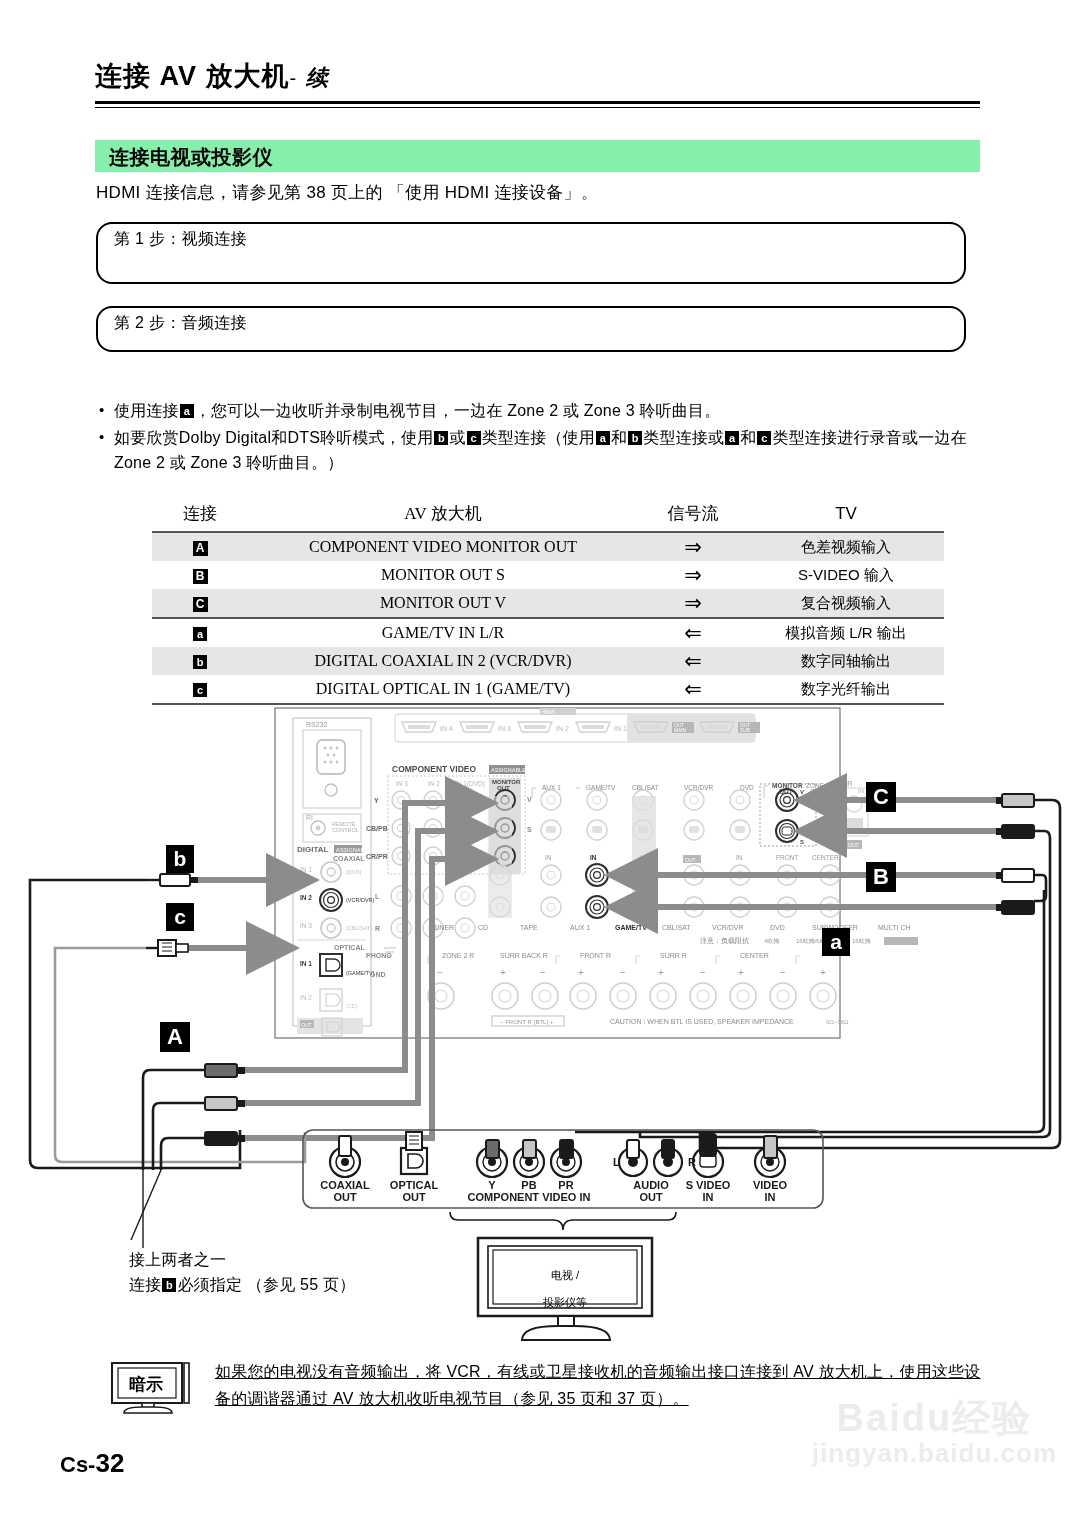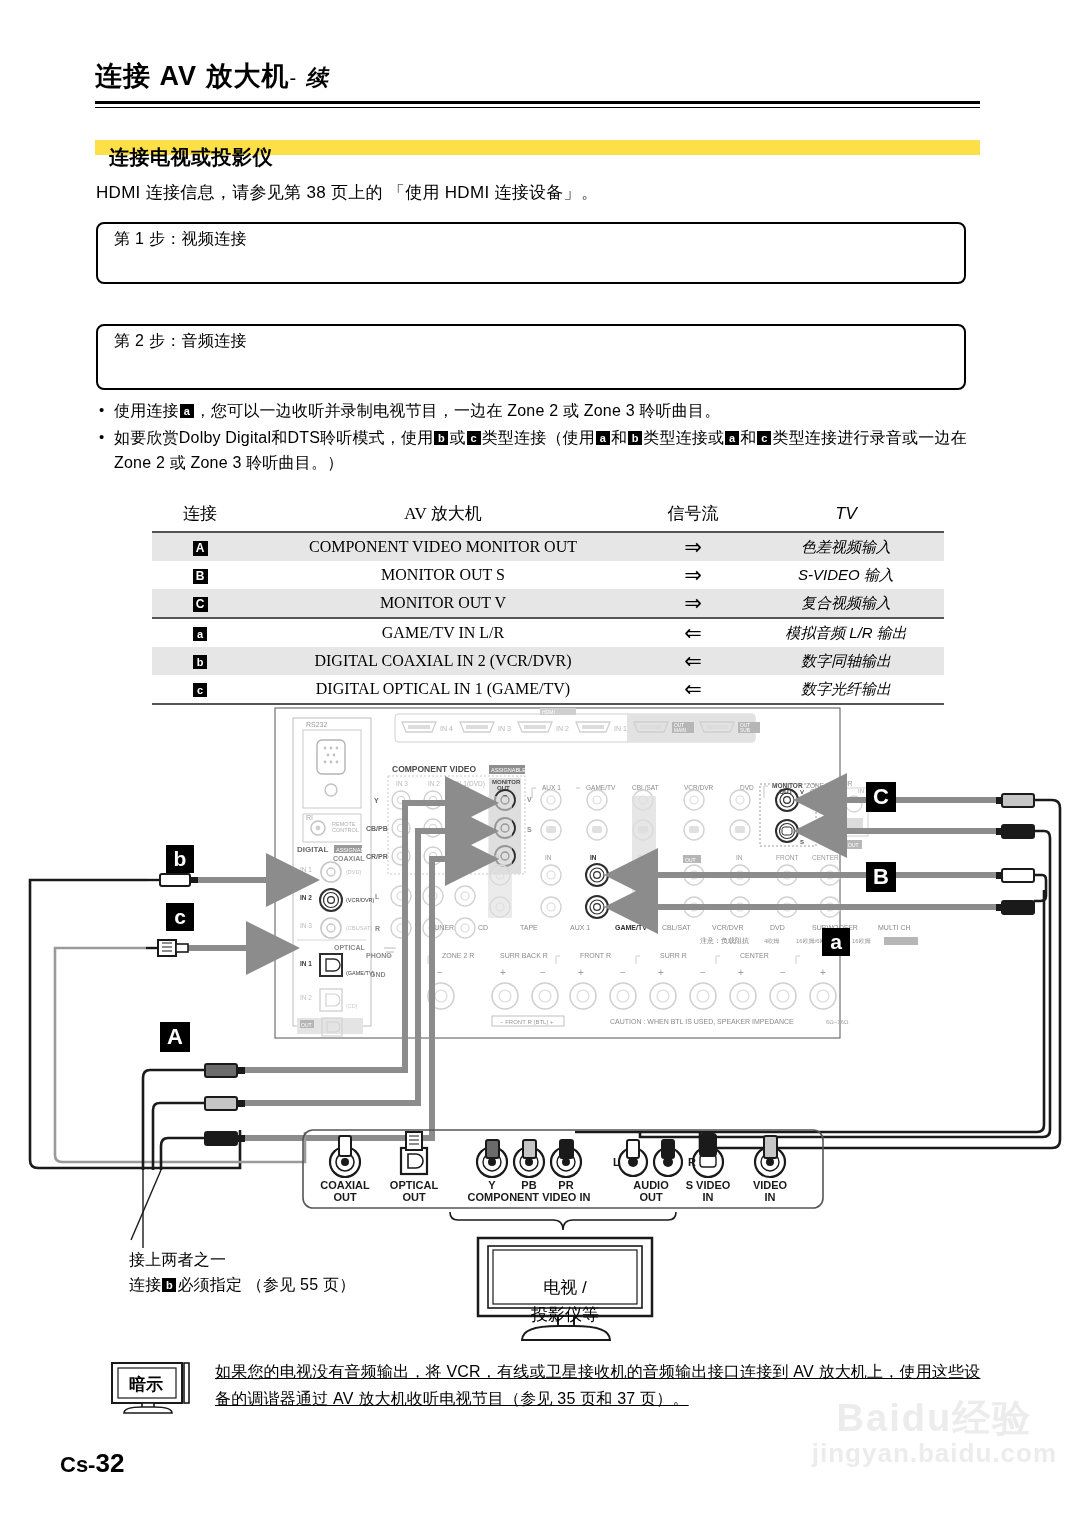--- a/index.html
+++ b/index.html
@@ -12,37 +12,37 @@
   .page-title{
     position:absolute;left:95px;top:58px;
     font-size:27px;font-weight:bold;letter-spacing:1px;
   }
   .page-title .cont{font-size:22px;font-weight:bold;font-style:italic;}
   .page-title .dash{font-size:20px;font-weight:normal;}
   .rule-thick{position:absolute;left:95px;top:101px;width:885px;height:3px;background:#000;}
   .rule-thin{position:absolute;left:95px;top:107px;width:885px;height:1px;background:#000;}
 
   .section-bar{
-    position:absolute;left:95px;top:140px;width:885px;height:15px;
-    background:#fde047;
+    position:absolute;left:95px;top:140px;width:885px;height:32px;
+    background:#86efac;
   }
   .section-bar span{
     position:absolute;left:14px;top:4px;font-size:20px;font-weight:bold;letter-spacing:.5px;
   }
   .intro{
     position:absolute;left:96px;top:181px;font-size:17px;letter-spacing:.3px;
   }
 
   
   .stepbox{
     position:absolute;left:96px;width:870px;
-    border:2px solid #000;border-radius:8px;box-sizing:border-box;
+    border:2px solid #000;border-radius:16px;box-sizing:border-box;
   }
   #step1{top:222px;height:62px;}
-  #step2{top:324px;height:66px;}
+  #step2{top:306px;height:46px;}
   .stepbox .t1{position:absolute;left:16px;top:5px;font-size:16px;letter-spacing:.3px;}
   .stepbox .t2{position:absolute;left:16px;top:30px;font-size:16px;letter-spacing:.3px;}
 
   
   .chip{
     display:inline-block;background:#000;color:#fff;
     font-family:"Liberation Sans",sans-serif;font-weight:bold;
     text-align:center;line-height:15px;width:15px;height:15px;
     font-size:12px;vertical-align:1px;margin:0 1px;
   }
@@ -62,21 +62,21 @@
     font-weight:normal;font-size:17px;padding:2px 0 6px 0;border:none;
   }
   .tbl td{padding:3px 0;text-align:center;height:22px;}
   .tbl tr.shade td{background:#e6e6e6;}
   .tbl .hdr-line{border-bottom:2px solid #555;}
   .tbl .mid-line td{border-top:2px solid #555;}
   .tbl .last-line td{border-bottom:2px solid #555;}
   .c-conn{width:96px;}
   .c-amp{width:390px;font-family:"Liberation Serif","DejaVu Serif",serif;font-size:16px;}
   .c-sig{width:110px;font-size:19px;}
-  .c-tv{width:196px;font-style:italic;}
+  .c-tv{width:196px;}
   .arrow{font-size:21px;line-height:18px;}
 
   
   #diagram{position:absolute;left:0;top:700px;width:1075px;height:560px;}
   #diagram svg{display:block;}
 
   
   .note-left{position:absolute;left:129px;top:1247px;font-size:16px;line-height:25px;letter-spacing:.2px;}
 
   .tipbox{position:absolute;left:108px;top:1362px;width:86px;height:52px;}
@@ -725,21 +725,21 @@
 </svg>
 </div>
 
 <svg style="position:absolute;left:470px;top:1236px;" width="190" height="110">
   <rect x="8" y="2" width="174" height="78" fill="#fff" stroke="#1a1a1a" stroke-width="2.5"></rect>
   <rect x="18" y="10" width="154" height="62" fill="#fff" stroke="#1a1a1a" stroke-width="1.6"></rect>
   <rect x="23" y="14" width="144" height="54" fill="#fff" stroke="#1a1a1a" stroke-width="1.2"></rect>
   <rect x="88" y="80" width="16" height="10" fill="#fff" stroke="#1a1a1a" stroke-width="2"></rect>
   <path d="M52,104 q0,-14 36,-14 h16 q36,0 36,14 z" fill="#fff" stroke="#1a1a1a" stroke-width="2"></path>
 </svg>
-<div style="position:absolute;left:470px;top:1262px;width:190px;text-align:center;font-size:17px;line-height:27px;margin-top:12px;">
+<div style="position:absolute;left:470px;top:1262px;width:190px;text-align:center;font-size:11px;line-height:27px;">
   <div>电视 /</div>
   <div>投影仪等</div>
 </div>
 
 <div style="position:absolute;left:166px;top:845px;width:28px;height:28px;background:#000;color:#fff;font-weight:bold;font-size:21px;text-align:center;line-height:28px;">b</div>
 <div style="position:absolute;left:166px;top:903px;width:28px;height:28px;background:#000;color:#fff;font-weight:bold;font-size:21px;text-align:center;line-height:28px;">c</div>
 <div style="position:absolute;left:160px;top:1022px;width:30px;height:30px;background:#000;color:#fff;font-weight:bold;font-size:22px;text-align:center;line-height:30px;">A</div>
 <div style="position:absolute;left:866px;top:782px;width:30px;height:30px;background:#000;color:#fff;font-weight:bold;font-size:22px;text-align:center;line-height:30px;">C</div>
 <div style="position:absolute;left:866px;top:862px;width:30px;height:30px;background:#000;color:#fff;font-weight:bold;font-size:22px;text-align:center;line-height:30px;">B</div>
 <div style="position:absolute;left:822px;top:928px;width:28px;height:28px;background:#000;color:#fff;font-weight:bold;font-size:21px;text-align:center;line-height:28px;">a</div>

